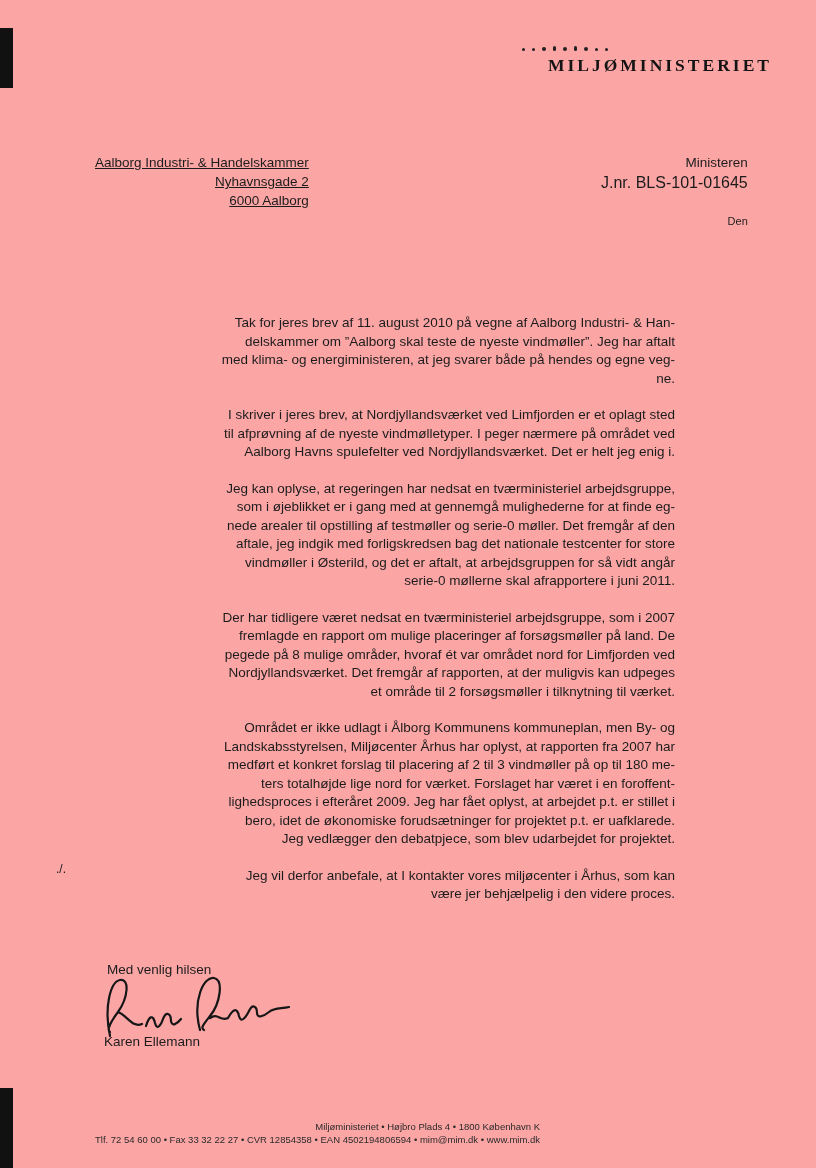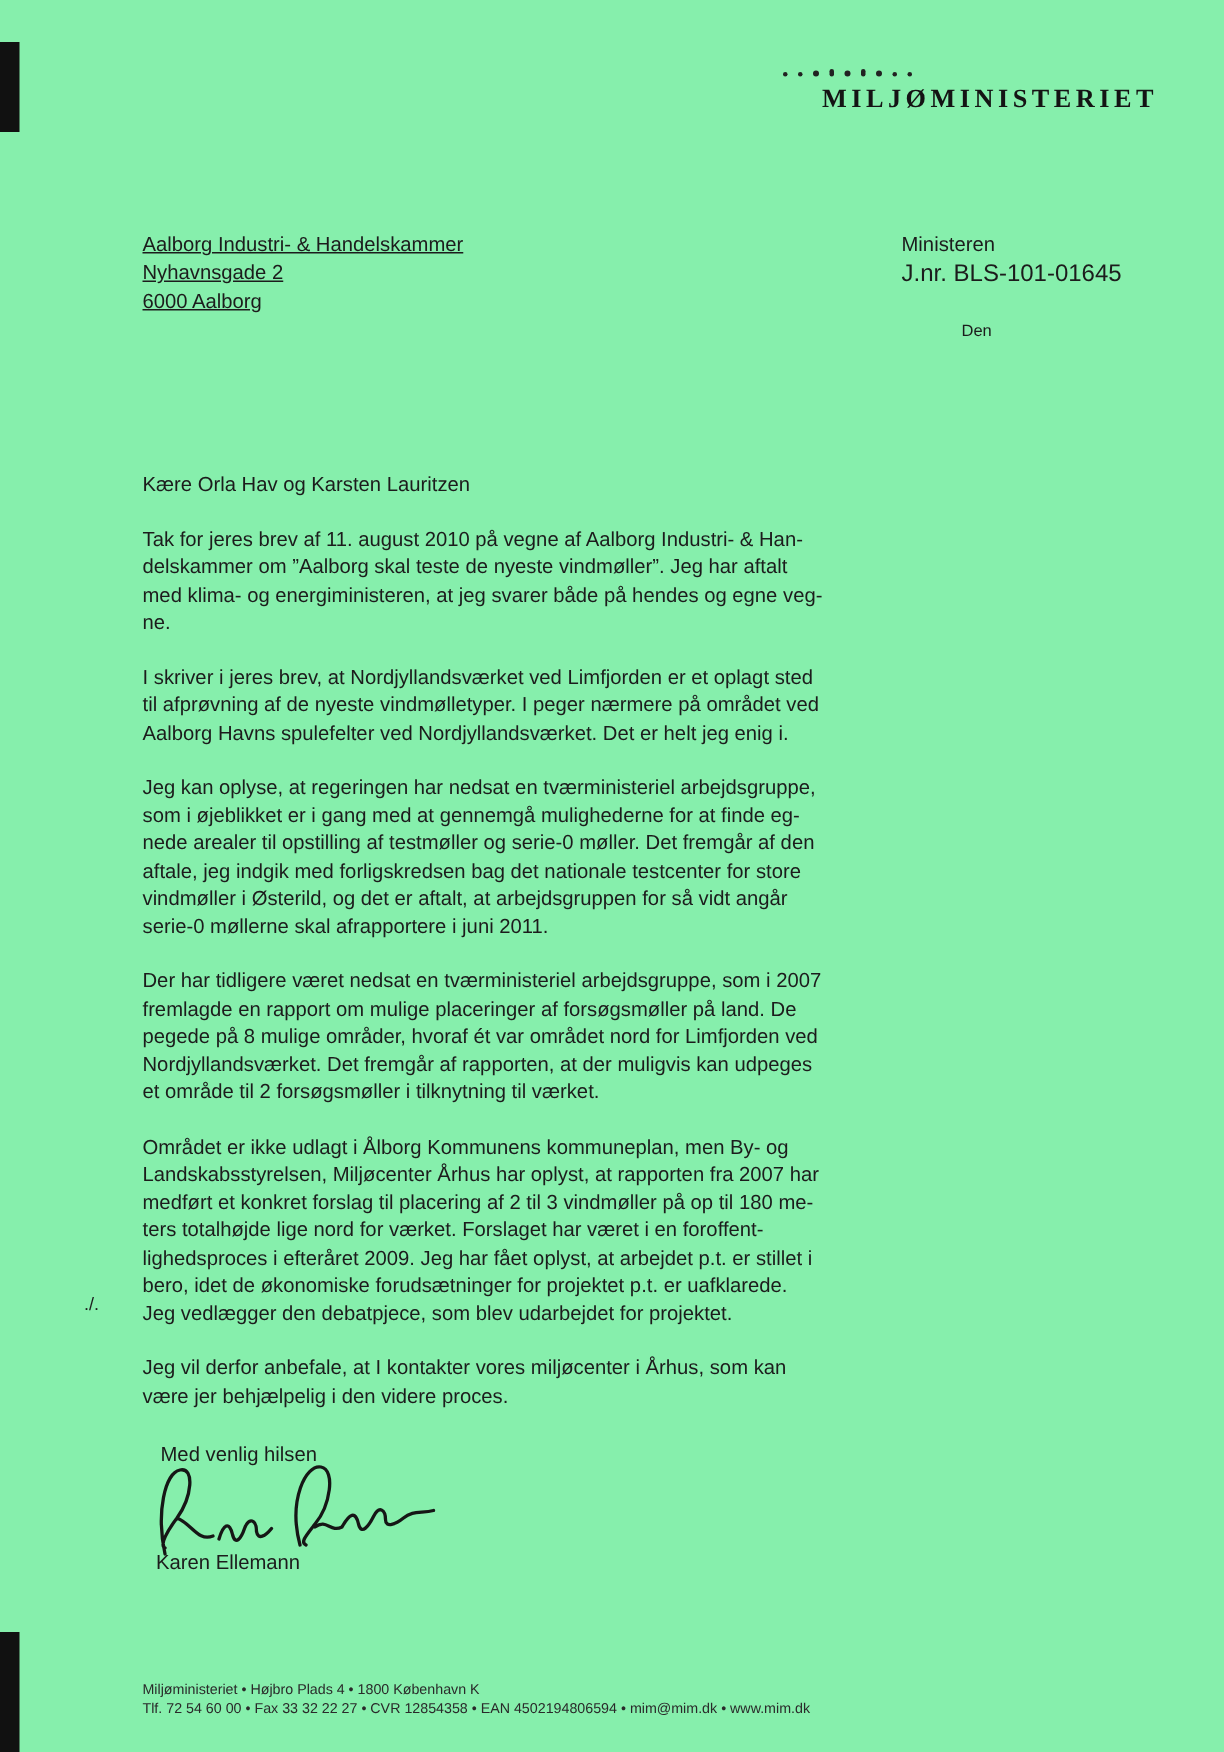--- a/index.html
+++ b/index.html
@@ -2,21 +2,21 @@
 <html><head>
 <meta charset="utf-8">
 <style>
   html,body{margin:0;padding:0;}
   body{
     width:816px;height:1168px;position:relative;
     background:#f7f7f5;
     font-family:"Liberation Sans","DejaVu Sans",sans-serif;
     color:#1c1c1c;
   }
-  .page{position:absolute;inset:0;background:#86efac;overflow:hidden;}
+  .page{position:absolute;inset:0;background:#fca5a5;overflow:hidden;text-align:right;}
   .artifact{position:absolute;background:#111;}
   .artifact.tl{left:0;top:28px;width:13px;height:60px;}
   .artifact.bl{left:0;top:1088px;width:13px;height:80px;}
 
   .crest{position:absolute;top:46px;left:522px;width:110px;display:flex;align-items:flex-end;gap:7px;}
   .crest span{display:block;background:#222;border-radius:50%;}
   .crest .d1{width:3px;height:3px;}
   .crest .d2{width:4px;height:4px;}
   .crest .d3{width:3px;height:5px;border-radius:2px;}
 
@@ -77,21 +77,20 @@
     <div>6000 Aalborg</div>
   </div>
 
   <div class="meta">
     <div class="sender">Ministeren</div>
     <div class="jnr">J.nr. BLS-101-01645</div>
     <div class="den">Den</div>
   </div>
 
   <div class="body">
-    <p>Kære Orla Hav og Karsten Lauritzen</p>
     <p>Tak for jeres brev af 11. august 2010 på vegne af Aalborg Industri- &amp; Han-
 delskammer om ”Aalborg skal teste de nyeste vindmøller”. Jeg har aftalt
 med klima- og energiministeren, at jeg svarer både på hendes og egne veg-
 ne.</p>
     <p>I skriver i jeres brev, at Nordjyllandsværket ved Limfjorden er et oplagt sted
 til afprøvning af de nyeste vindmølletyper. I peger nærmere på området ved
 Aalborg Havns spulefelter ved Nordjyllandsværket. Det er helt jeg enig i.</p>
     <p>Jeg kan oplyse, at regeringen har nedsat en tværministeriel arbejdsgruppe,
 som i øjeblikket er i gang med at gennemgå mulighederne for at finde eg-
 nede arealer til opstilling af testmøller og serie-0 møller. Det fremgår af den

